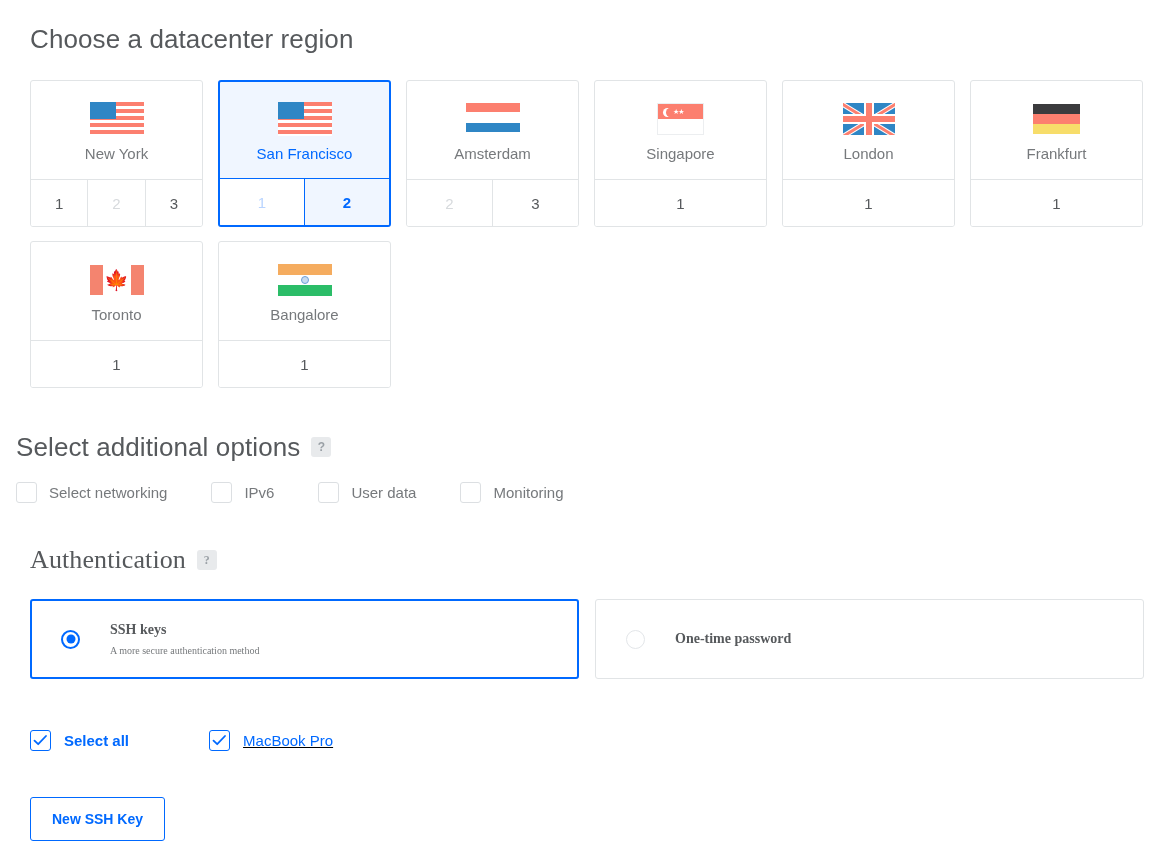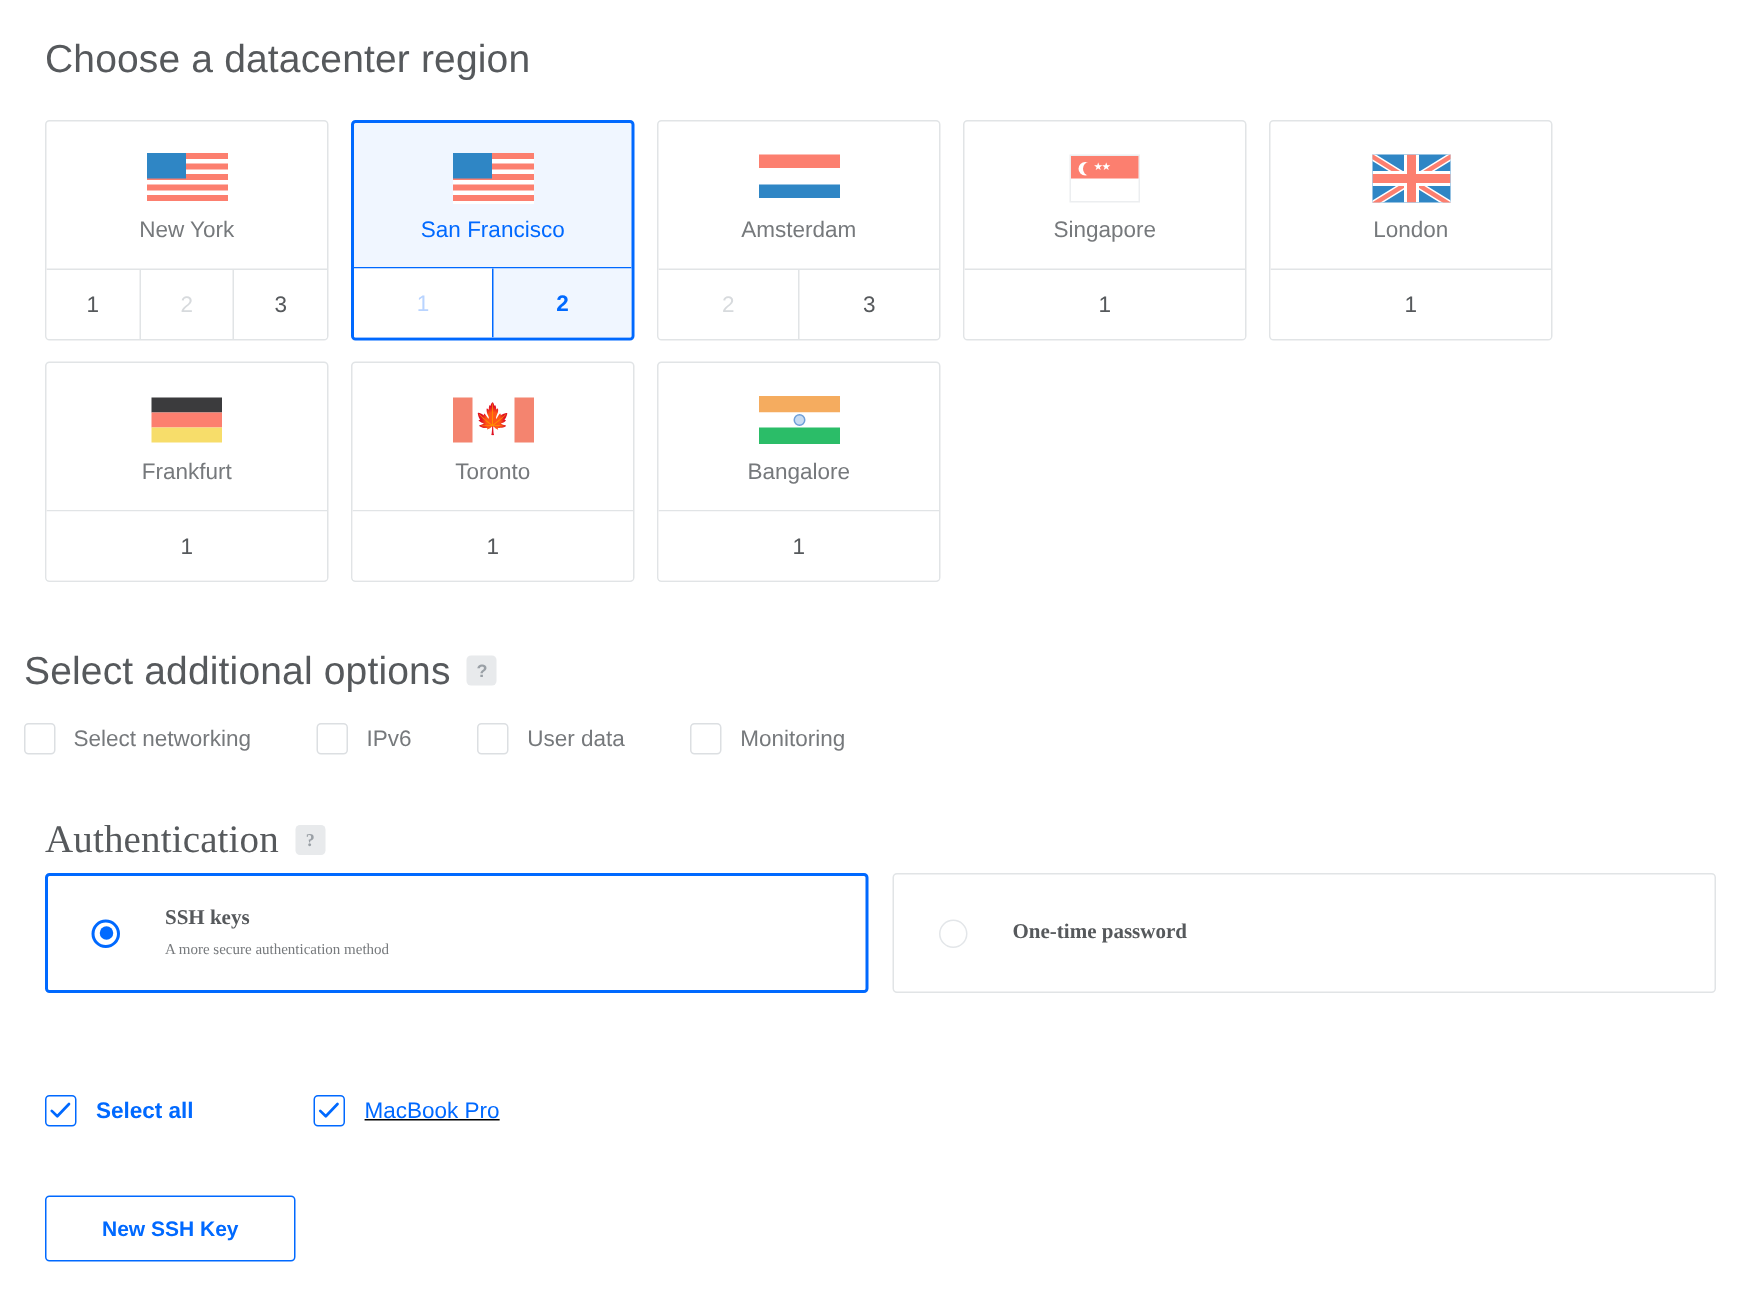--- a/index.html
+++ b/index.html
@@ -40,21 +40,21 @@
   
   #region-section { position: absolute; left: 30px; top: 26px; }
   .region-grid {
     margin-top: 28px;
     display: flex;
     flex-wrap: wrap;
     gap: 14px 15px;
     width: 1116px;
   }
   .region-card {
-    width: 189px;
+    width: 173px;
     border: 1px solid #e1e4e6;
     border-radius: 3px;
     background: #fff;
     overflow: hidden;
     cursor: pointer;
     display: flex;
     flex-direction: column;
   }
   .region-card.selected {
     border: 2px solid #0069ff;
@@ -173,21 +173,21 @@
     border: 1px solid #dcdfe2;
     border-radius: 3px;
     background: #fff;
     display: inline-block;
     flex: 0 0 auto;
   }
   .opt-label { margin-left: 12px; font-size: 15px; color: #76797c; line-height: 1; }
 
   
   #auth-section { position: absolute; left: 30px; top: 547px; font-family: Liberation Serif, serif; }
-  .auth-row { margin-top: 9px; display: flex; gap: 16px; }
+  .auth-row { margin-top: 26px; display: flex; gap: 16px; }
   .auth-card {
     width: 549px; height: 80px;
     border: 1px solid #e1e4e6;
     border-radius: 3px;
     display: flex; align-items: center;
     padding-left: 30px;
     cursor: pointer;
     background: #fff;
   }
   .auth-card.selected { border: 2px solid #0069ff; padding-left: 29px; }
@@ -221,21 +221,21 @@
   }
   .checkbox-checked svg { position: absolute; left: 2px; top: 3px; }
   .ssh-label { margin-left: 13px; font-size: 15px; color: #0069ff; line-height: 1; }
   .ssh-label.bold { font-weight: 700; }
 
   .new-key-btn {
     margin-top: 46px;
     display: inline-flex;
     align-items: center; justify-content: center;
     height: 44px;
-    padding: 0 37px;
+    padding: 0 21px;
     border: 1px solid #0069ff;
     border-radius: 3px;
     background: #fff;
     color: #0069ff;
     font-size: 14px;
     font-weight: 700;
     font-family: "Liberation Sans", sans-serif;
     cursor: pointer;
   }
 </style>

